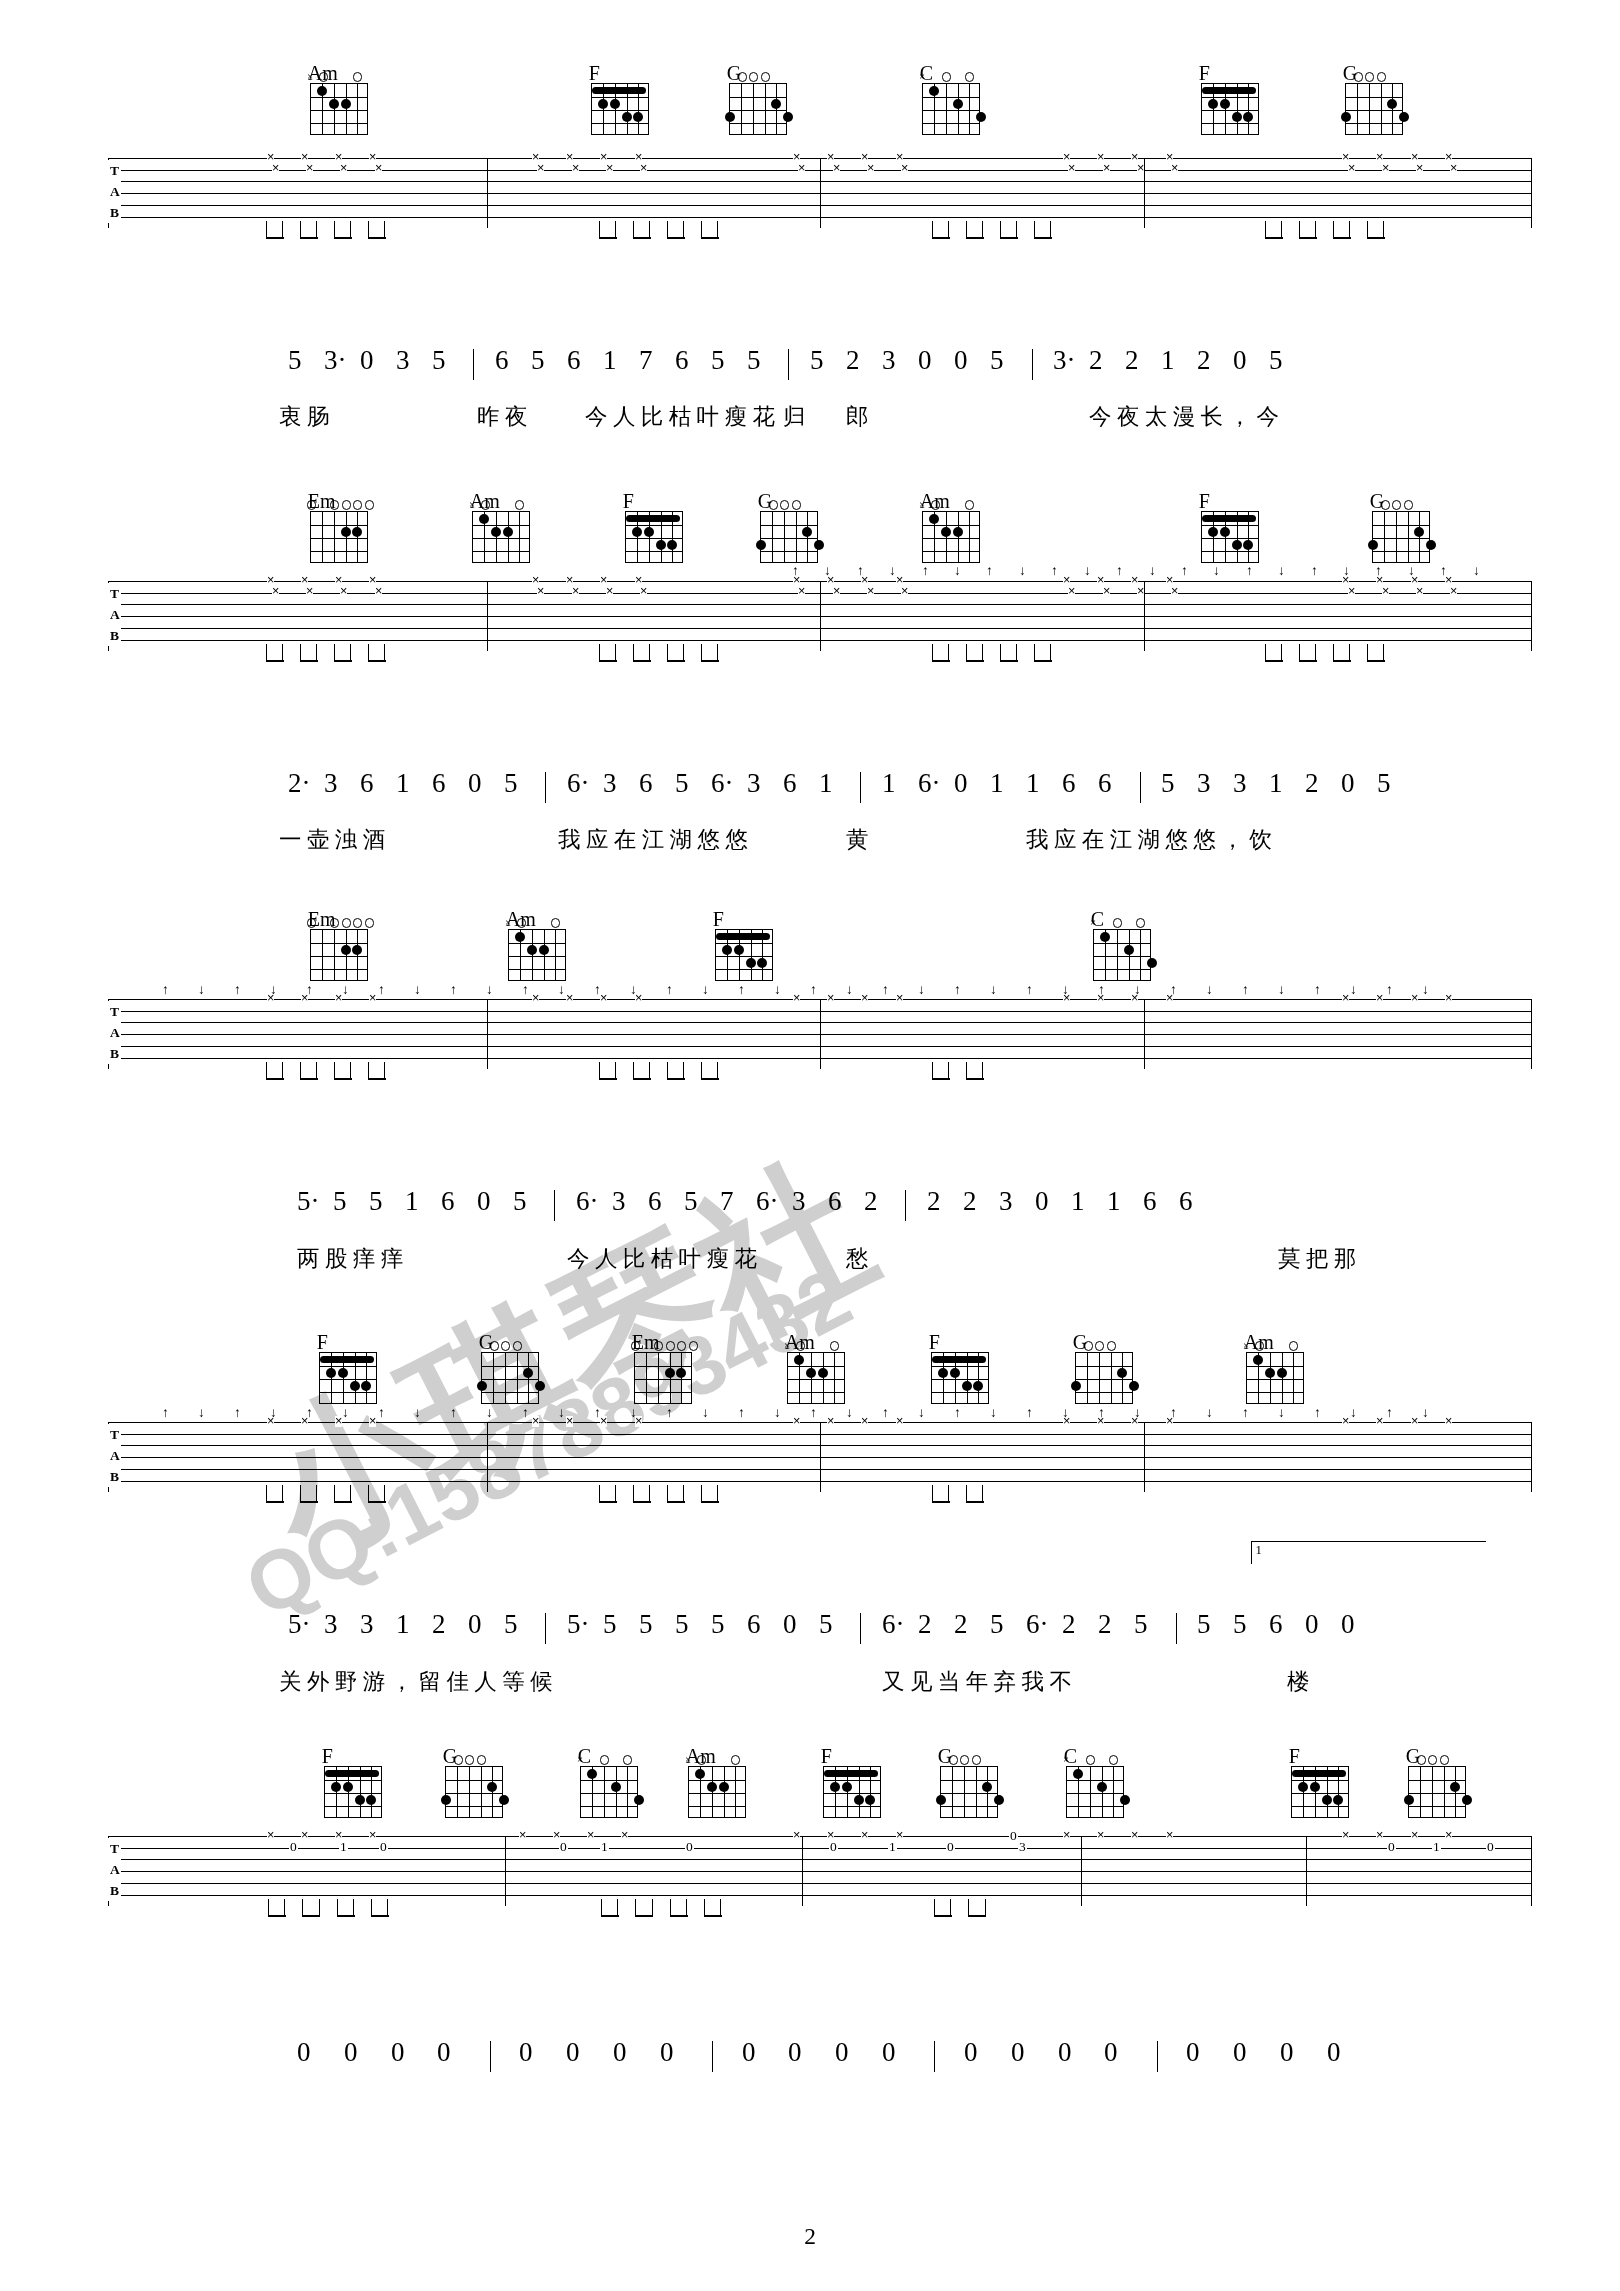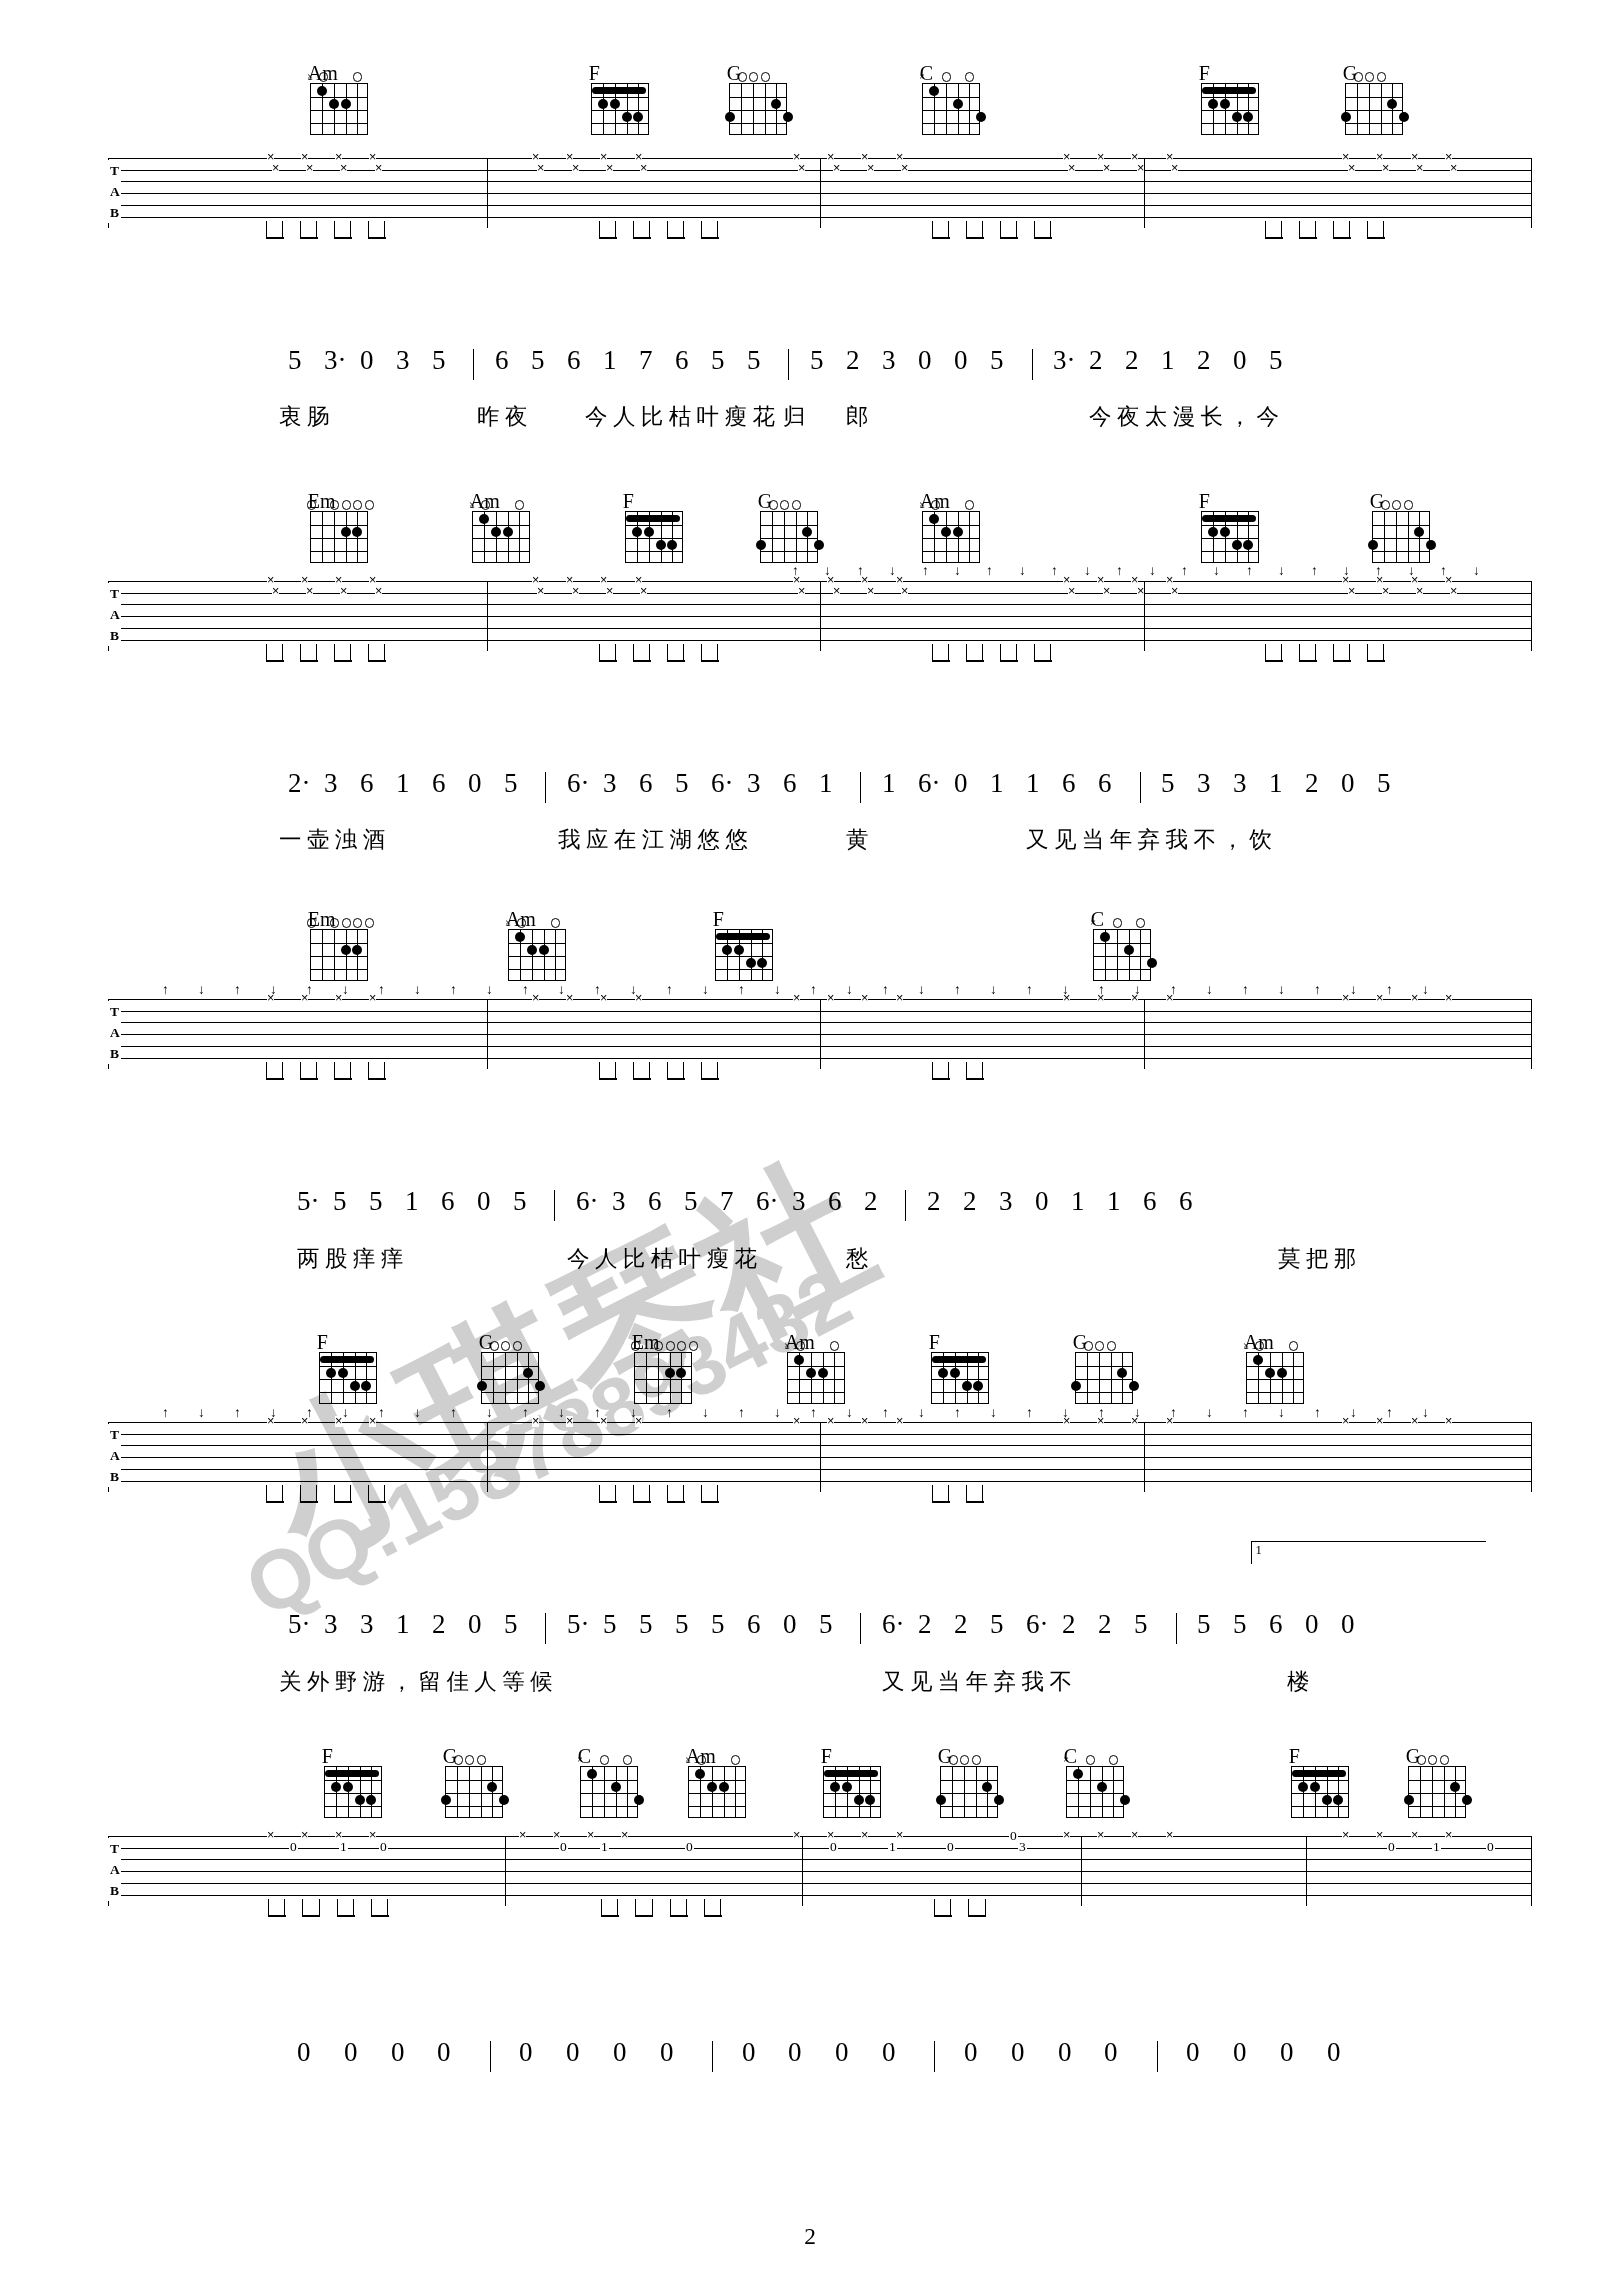--- a/index.html
+++ b/index.html
@@ -613,21 +613,21 @@
         <div class="nt" style="left:1233px">3</div>
         <div class="nt" style="left:1269px">1</div>
         <div class="nt" style="left:1305px">2</div>
         <div class="nt" style="left:1341px">0</div>
         <div class="nt" style="left:1377px">5</div>
       </div>
       <div class="lyrics" style="top:828px">
         <div class="ly" style="left:279px;letter-spacing:5.4px;">一壶浊酒</div>
         <div class="ly" style="left:558px;letter-spacing:5.4px;">我应在江湖悠悠</div>
         <div class="ly" style="left:846px;letter-spacing:5.4px;">黄</div>
-        <div class="ly" style="left:1026px;letter-spacing:5.4px;">又见当年弃我不，饮</div>
+        <div class="ly" style="left:1026px;letter-spacing:5.4px;">我应在江湖悠悠，饮</div>
       </div>
       <div class="system" style="top:909px;height:0.9px;"></div>
       <div class="chords" style="top:909px">
         <div class="chord" style="left:306px">
           <div class="cname">Em</div>
           <div class="grid">
             <div class="v" style="left:11.5px"></div>
             <div class="v" style="left:23px"></div>
             <div class="v" style="left:35px"></div>
             <div class="v" style="left:46px"></div>

